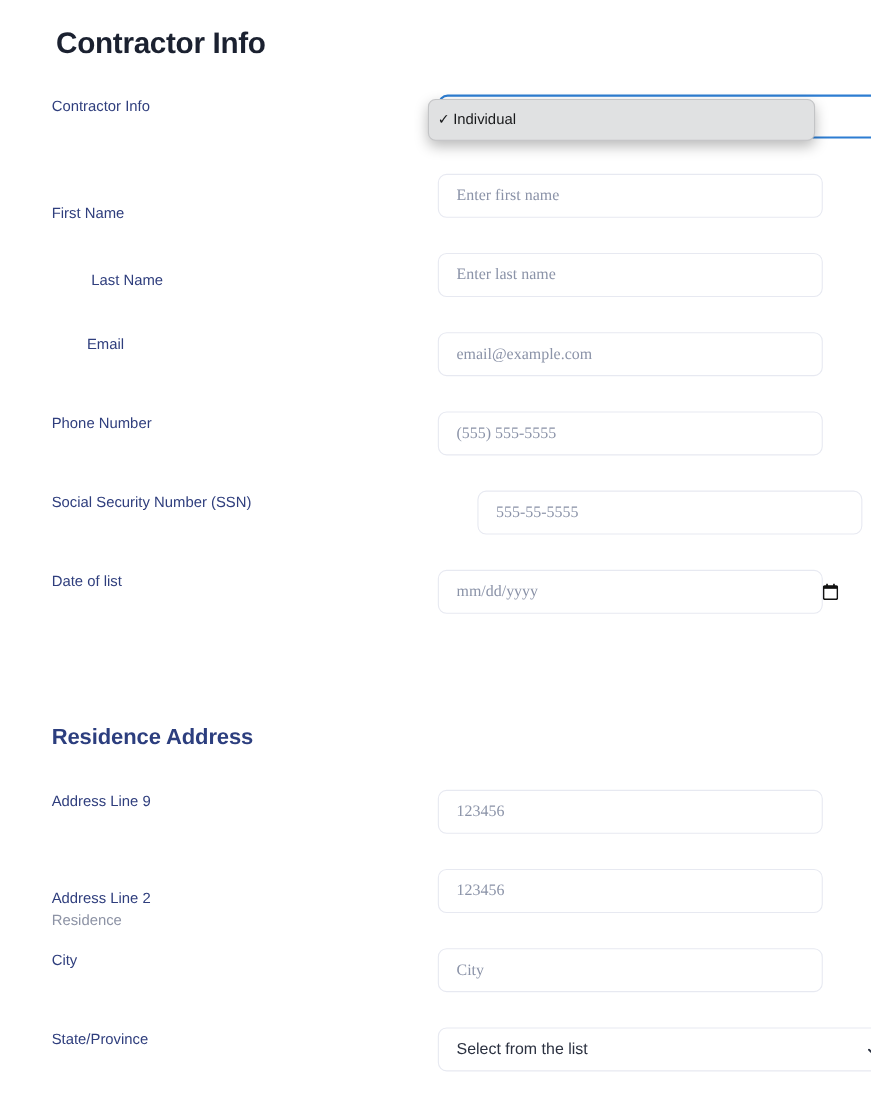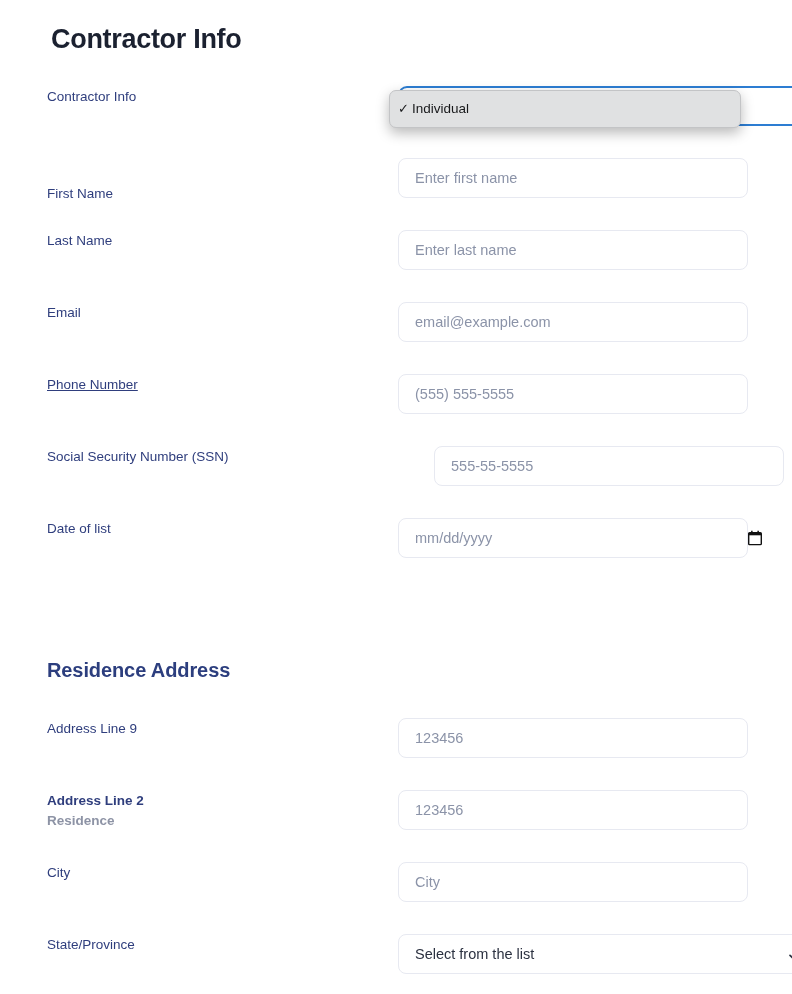--- a/index.html
+++ b/index.html
@@ -79,21 +79,21 @@
   }
 
   .text-input {
     display: block;
     width: 350px;
     height: 40px;
     padding: 0 16px;
     border: 1px solid #e7e9f1;
     border-radius: 8px;
     background: #ffffff;
-    font-family: Liberation Sans, sans-serif;
+    font-family: Liberation Serif, serif;
     font-size: 14.5px;
     color: #1b2130;
     outline: none;
   }
   .text-input::placeholder {
     color: #8b93a8;
     opacity: 1;
   }
 
   
@@ -184,35 +184,35 @@
   </div>
 
   <div class="field-row" style="top:158px;">
     <div class="field-label" style="top:2px;margin-top:25px;">First Name</div>
     <div class="control-wrap" style="top:0px;">
       <input class="text-input" type="text" placeholder="Enter first name" style="">
     </div>
   </div>
 
   <div class="field-row" style="top:230px;">
-    <div class="field-label" style="top:2px;">Last Name</div>
+    <div class="field-label" style="top:16px;margin-left:36px;">Last Name</div>
     <div class="control-wrap" style="top:0px;">
       <input class="text-input" type="text" placeholder="Enter last name" style="">
     </div>
   </div>
 
   <div class="field-row" style="top:302px;">
-    <div class="field-label" style="top:2px;">Email</div>
+    <div class="field-label" style="top:2px;margin-left:32px;">Email</div>
     <div class="control-wrap" style="top:0px;">
       <input class="text-input" type="text" placeholder="email@example.com" style="">
     </div>
   </div>
 
   <div class="field-row" style="top:374px;">
-    <div class="field-label" style="top:2px;text-decoration:underline;">Phone Number</div>
+    <div class="field-label" style="top:2px;">Phone Number</div>
     <div class="control-wrap" style="top:0px;">
       <input class="text-input" type="text" placeholder="(555) 555-5555" style="">
     </div>
   </div>
 
   <div class="field-row" style="top:446px;">
     <div class="field-label" style="top:2px;">Social Security Number (SSN)</div>
     <div class="control-wrap" style="top:0px;padding-left:36px;">
       <input class="text-input" type="text" placeholder="555-55-5555" style="">
     </div>
@@ -238,21 +238,21 @@
   <h2 class="section-title" style="top:656px;">Residence Address</h2>
 
   <div class="field-row" style="top:718px;">
     <div class="field-label" style="top:2px;">Address Line 9</div>
     <div class="control-wrap" style="top:0px;">
       <input class="text-input" type="text" placeholder="123456" style="">
     </div>
   </div>
 
   <div class="field-row" style="top:790px;">
-    <div class="field-label" style="top:2px;font-weight:bold;">
+    <div class="field-label" style="top:18px;">
       <span>Address Line 2</span>
       <span class="sub">Residence</span>
     </div>
     <div class="control-wrap" style="top:0px;">
       <input class="text-input" type="text" placeholder="123456" style="">
     </div>
   </div>
 
   <div class="field-row" style="top:862px;">
     <div class="field-label" style="top:2px;">City</div>

